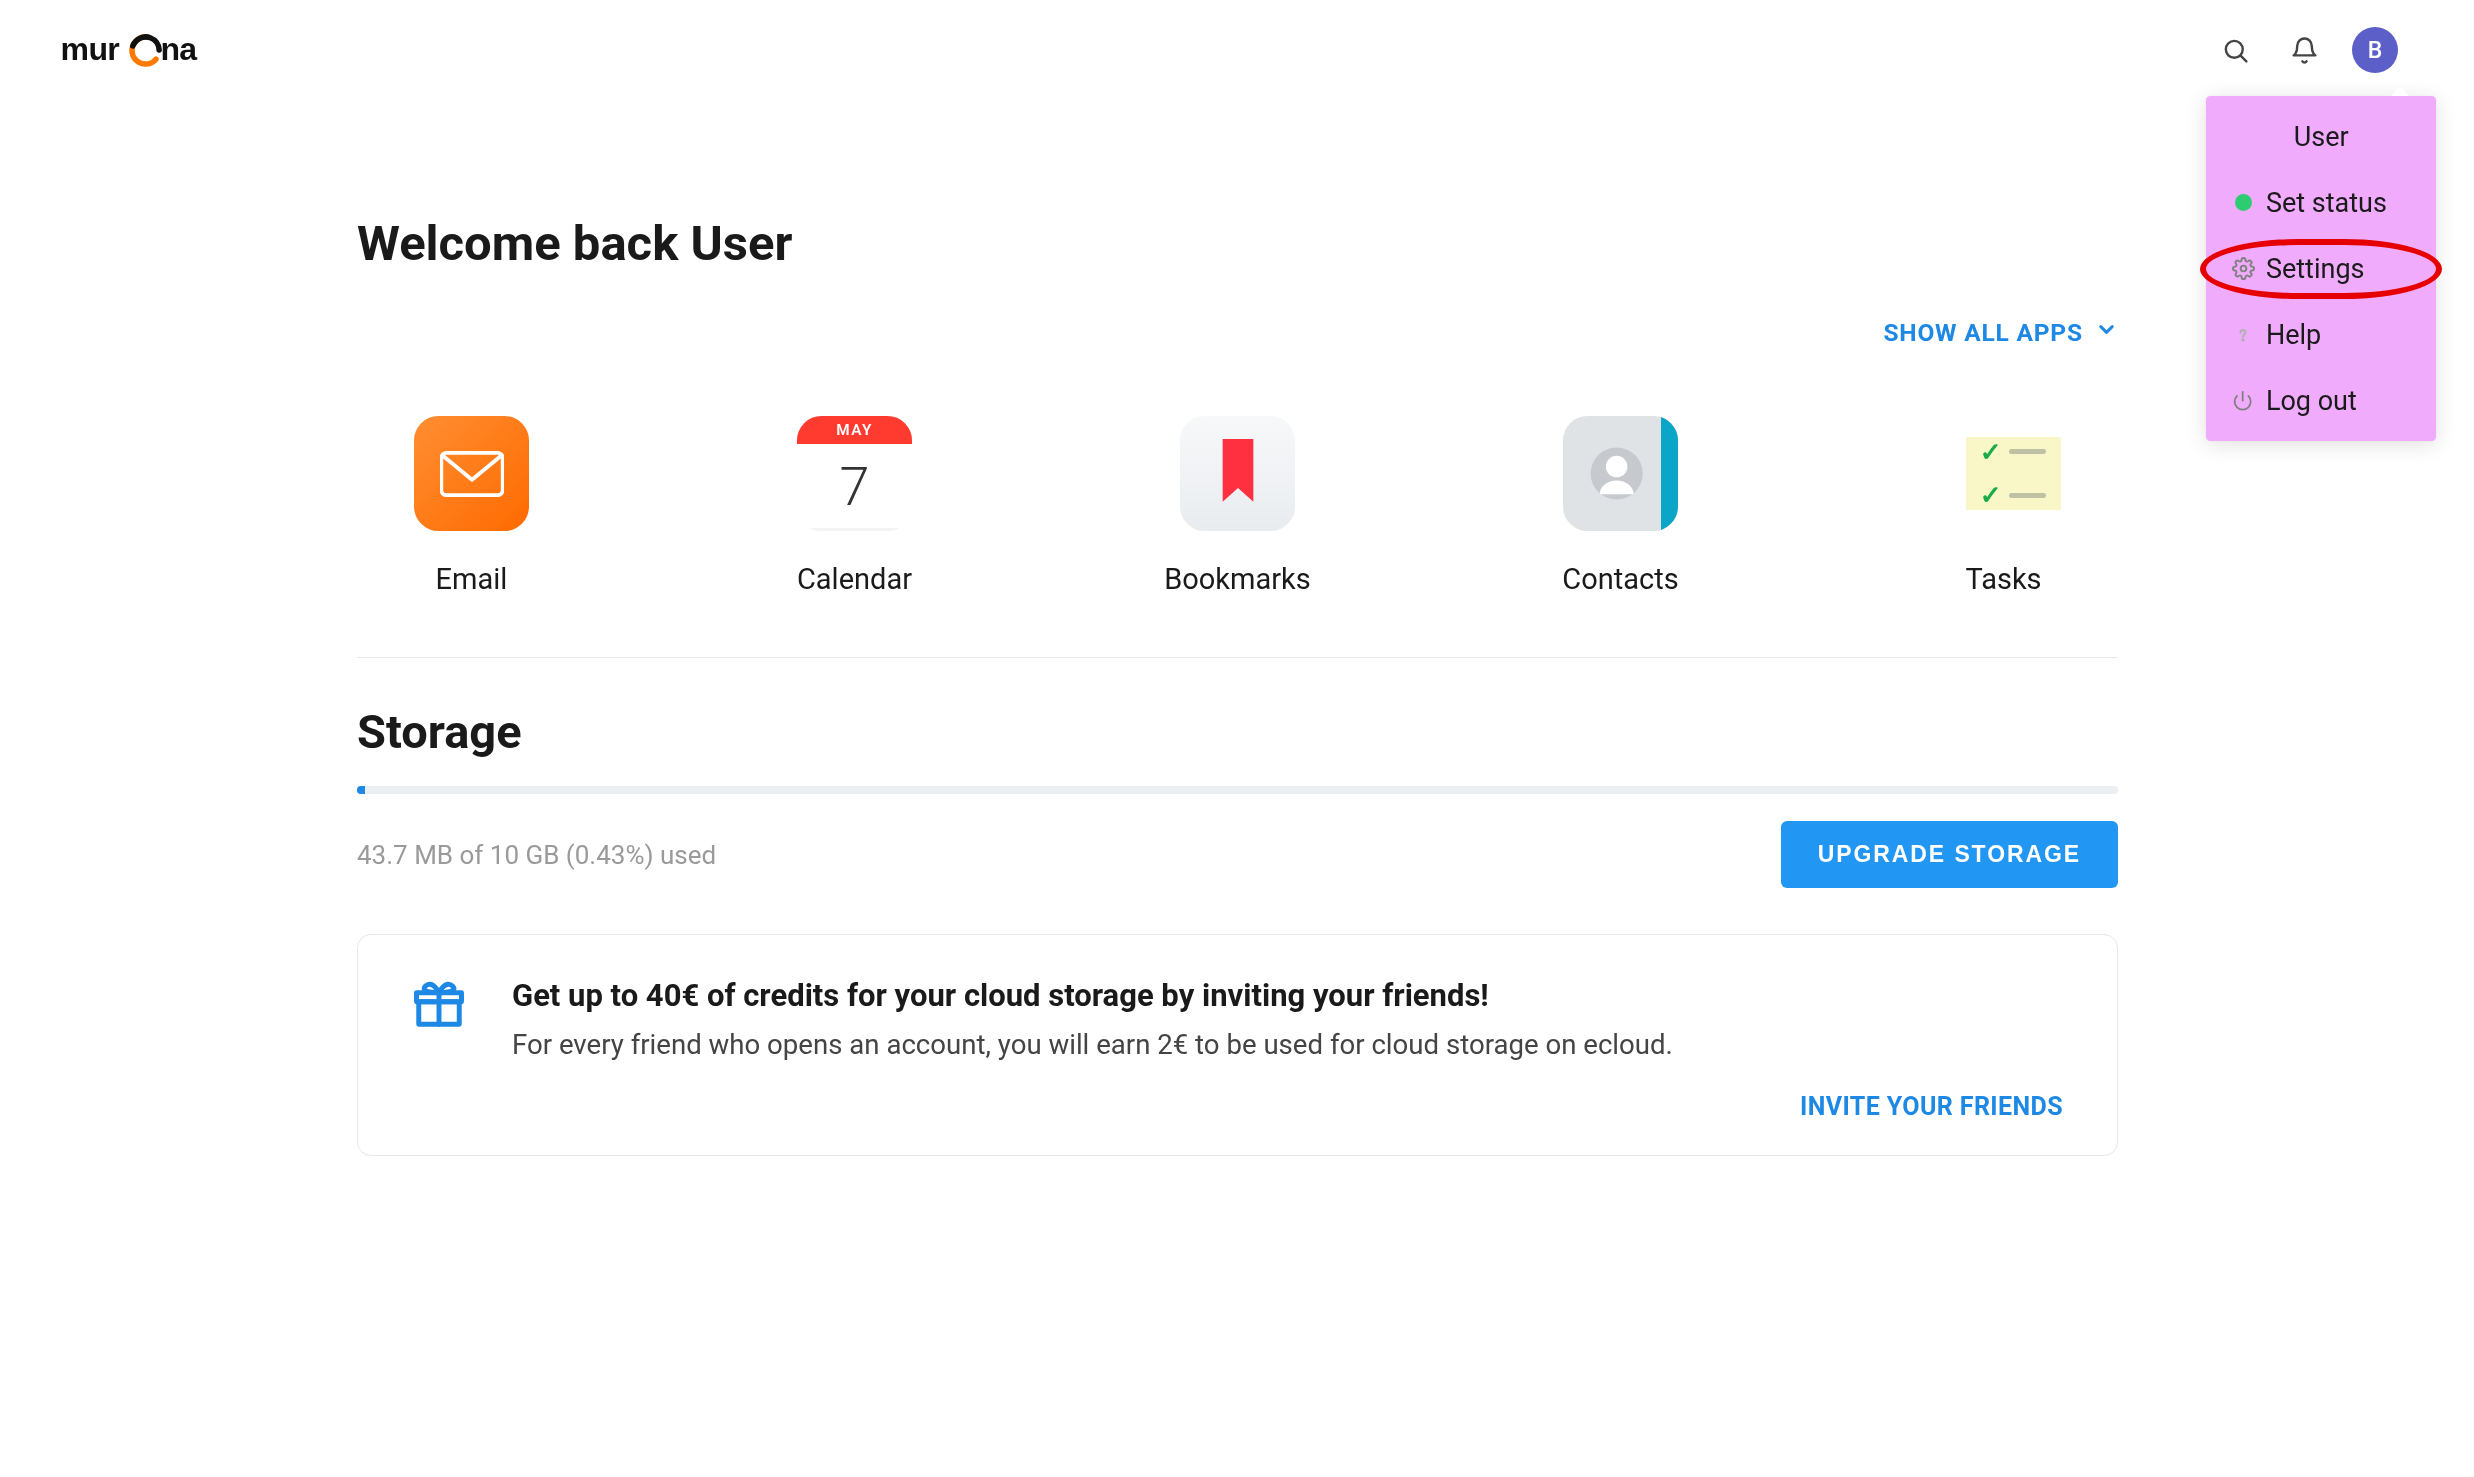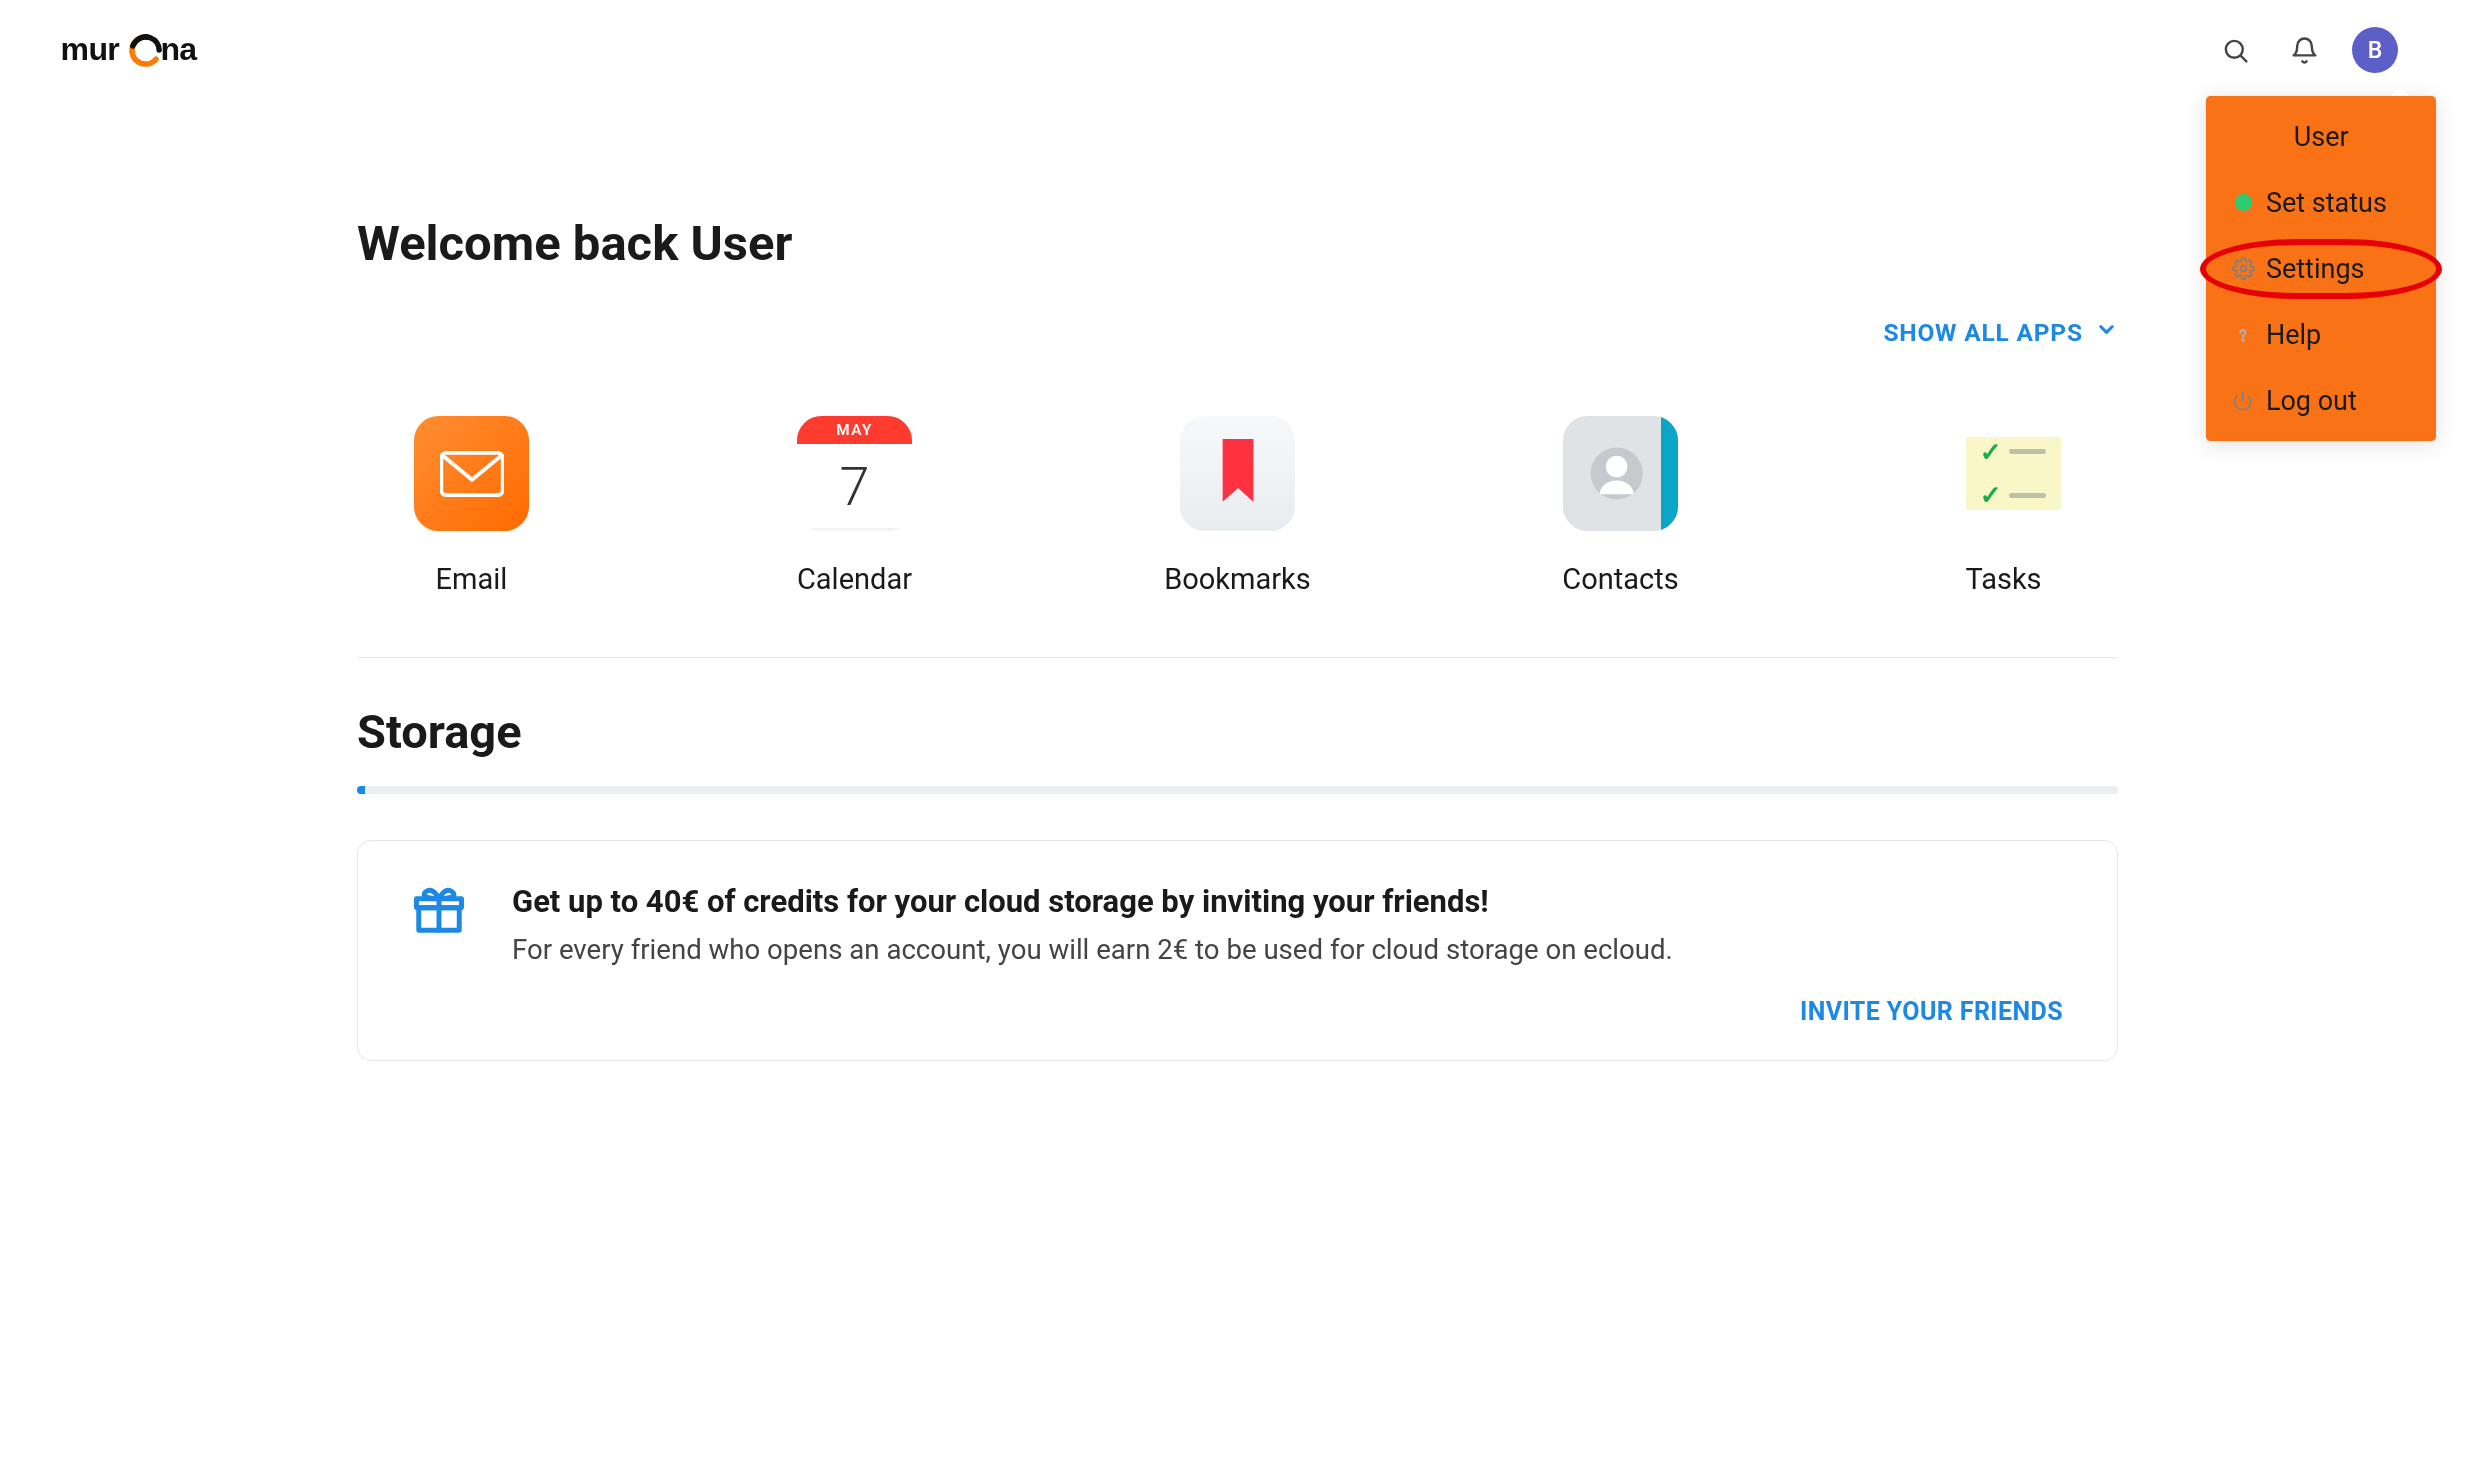--- a/index.html
+++ b/index.html
@@ -73,21 +73,21 @@
     cursor: pointer;
     position: relative;
   }
 
   
   .dropdown {
     position: absolute;
     right: 7.7px;
     top: 69px;
     width: 230px;
-    background: #f97316;
+    background: #f0abfc;
     border-radius: 4.6px;
     box-shadow: 0 3.1px 21.4px rgba(0,0,0,0.12), 0 0 1.5px rgba(0,0,0,0.08);
     padding: 7.7px 0;
     z-index: 50;
   }
   .dropdown::before {
     content: "";
     position: absolute;
     top: -9.2px;
     right: 27.6px;
@@ -412,20 +412,24 @@
       <div class="app-label">Tasks</div>
     </div>
 
   </div>
 
   <div class="storage-section">
     <div class="storage-title">Storage</div>
     <div class="progress">
       <div class="progress-fill" id="progress-fill" style="width: 0.43%;"></div>
     </div>
+    <div class="storage-row">
+      <div class="storage-text">43.7 MB of 10 GB (0.43%) used</div>
+      <button class="upgrade-btn">UPGRADE STORAGE</button>
+    </div>
   </div>
 
   <div class="invite-card">
     <div class="invite-top">
       <div class="invite-icon">
         <svg width="54" height="54" viewBox="0 0 24 24" fill="none" stroke="currentColor" stroke-width="2.2" stroke-linecap="round" stroke-linejoin="round">
           <rect x="3" y="11" width="18" height="10"></rect>
           <rect x="2" y="7" width="20" height="4"></rect>
           <line x1="12" y1="21" x2="12" y2="7"></line>
           <path d="M12 7C12 7 9 1 6 4s6 3 6 3"></path>

